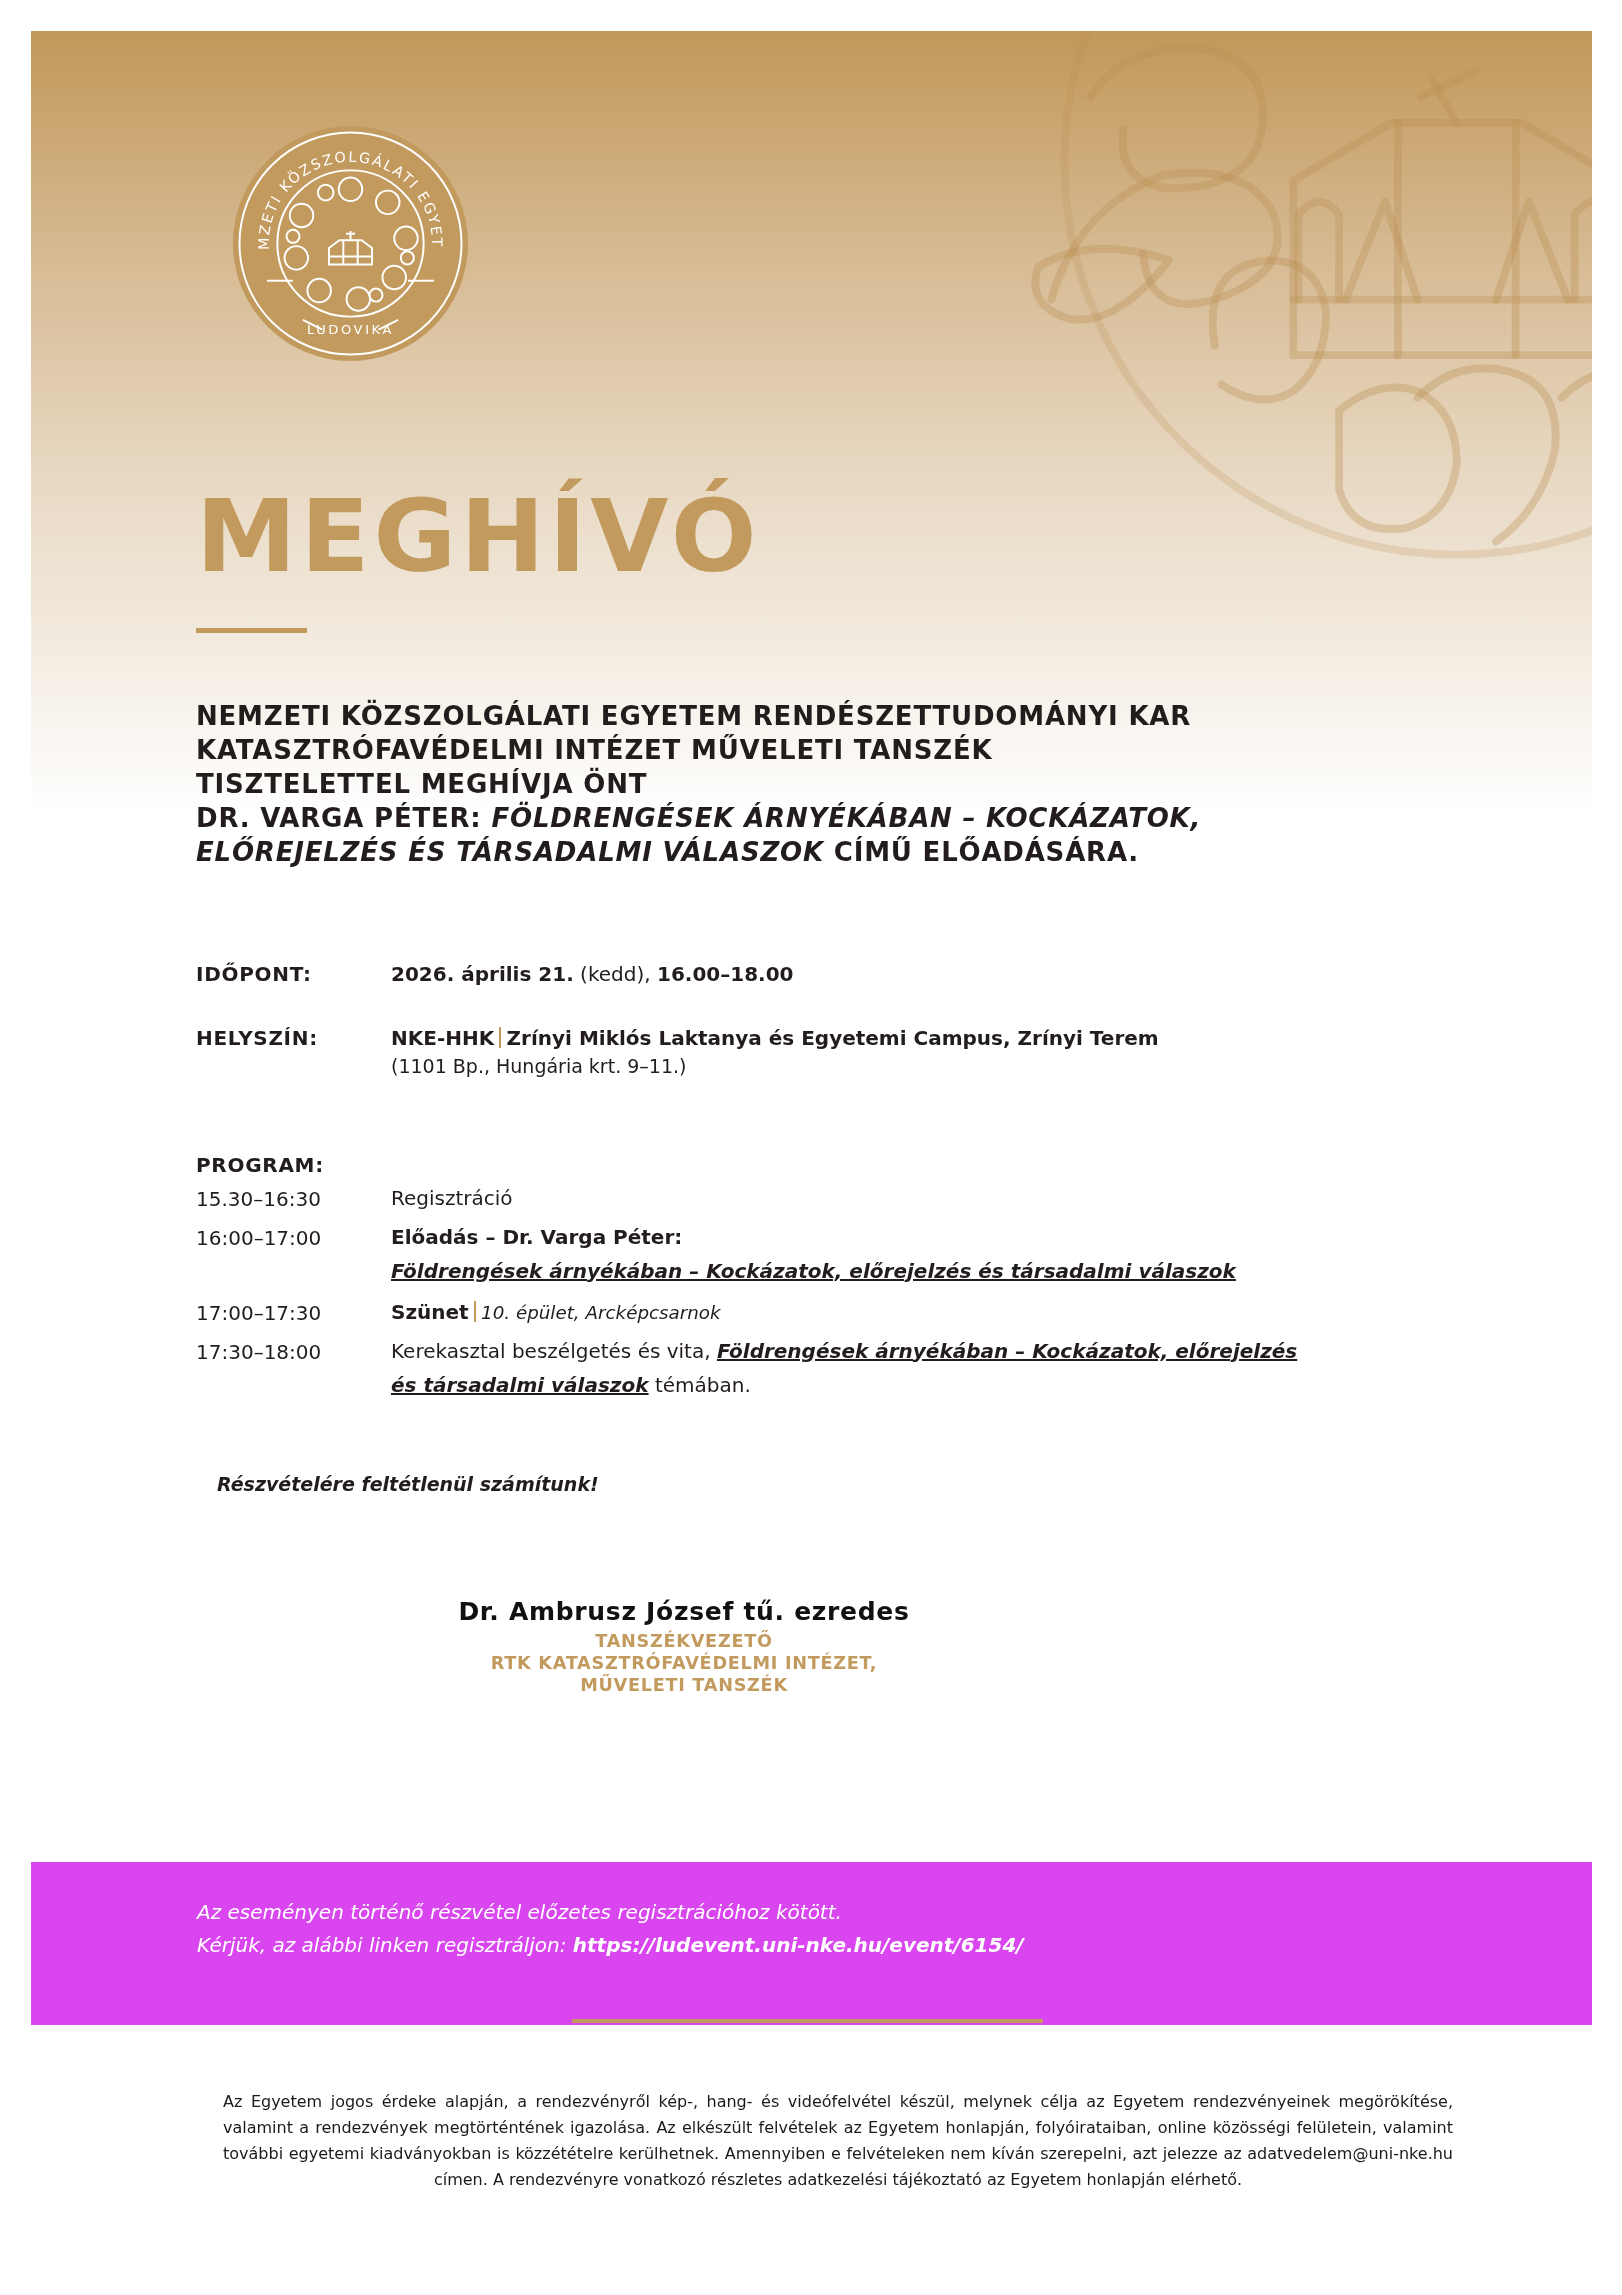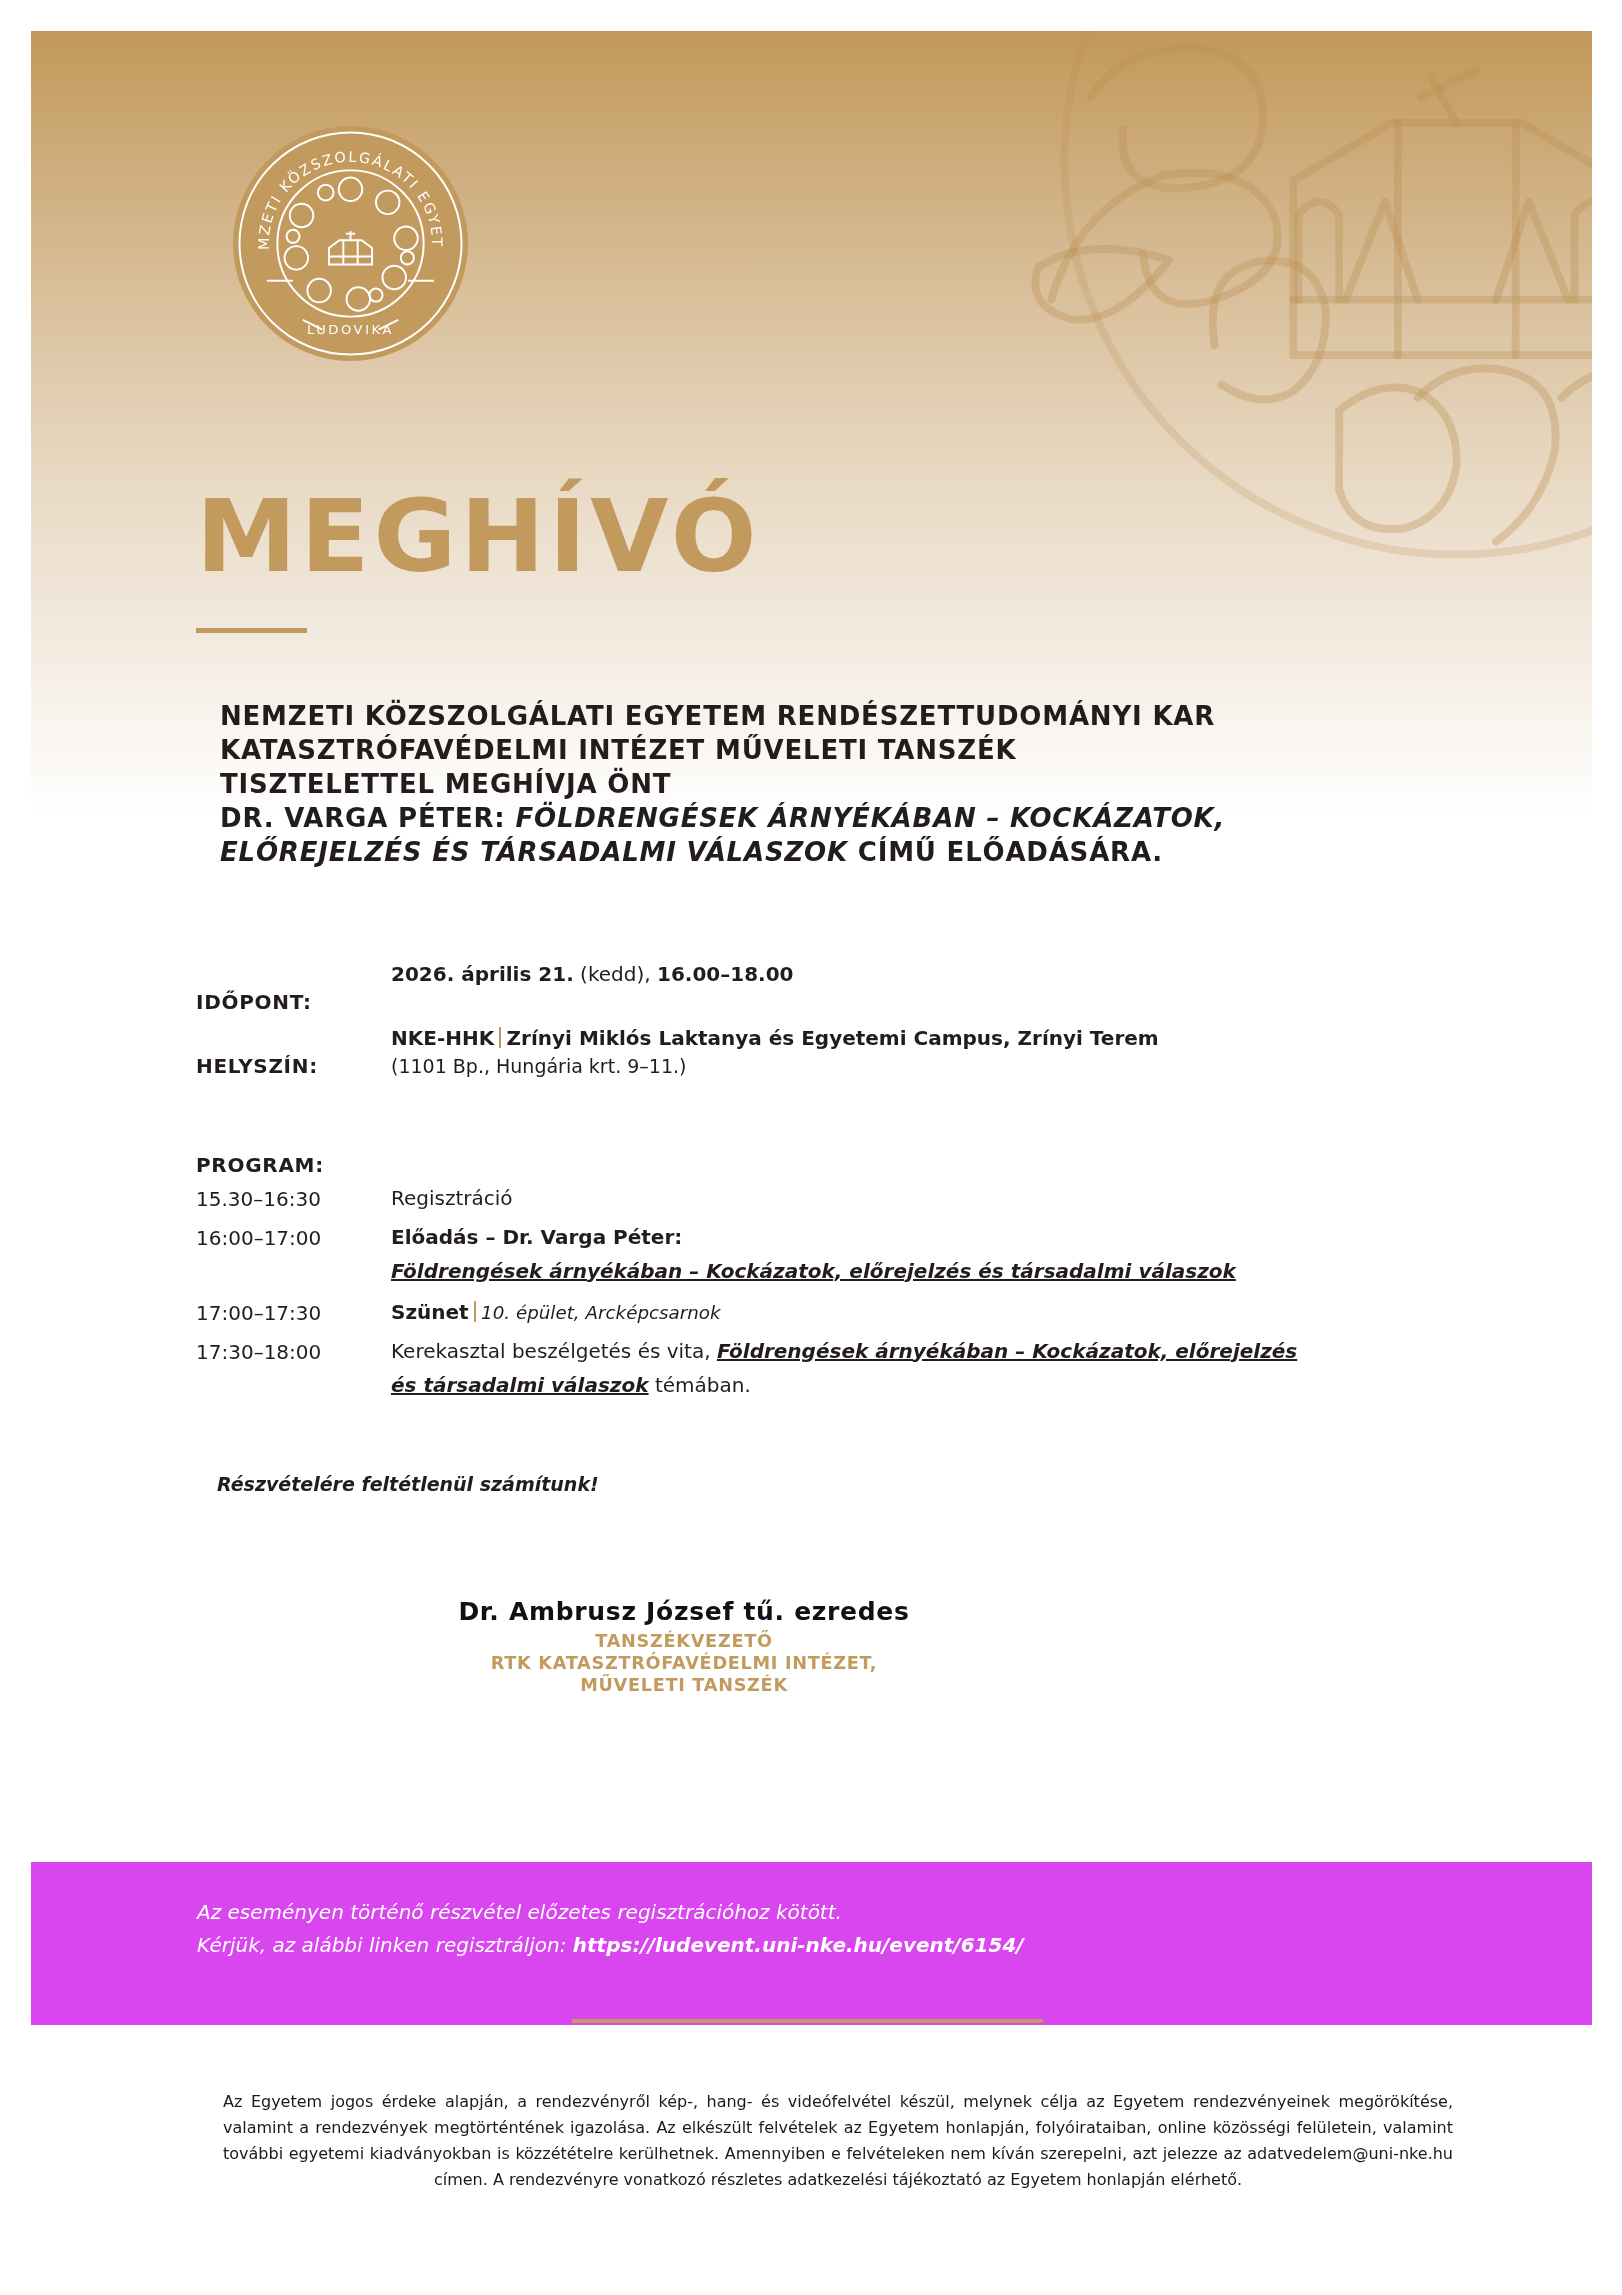--- a/index.html
+++ b/index.html
@@ -21,26 +21,26 @@
       font-size: 99px; letter-spacing: 3.9px; color: #c39a5e; line-height: 1;
       transform: scaleX(1.02); transform-origin: left;
     }
     .title-rule { position: absolute; left: 196px; top: 628px; width: 111px; height: 4.6px; background: #c39a5e; }
 
     .intro { position: absolute; left: 196px; top: 699px; width: 1243px; }
     .intro .line {
       font-family: "DejaVu Sans", sans-serif; font-size: 26px; line-height: 34px;
       letter-spacing: 0.8px; color: #221c1d; white-space: nowrap; font-weight: normal;
     }
-    .intro .b { font-weight: bold; margin-left: 24px; }
+    .intro .b { font-weight: bold; }
     .intro .i { font-style: italic; font-weight: bold; }
 
     .details { position: absolute; left: 196px; top: 962px; width: 1243px; }
     .drow { position: relative; height: 26px; font-family: "DejaVu Sans", sans-serif; font-size: 20px; }
-    .dlabel { position: absolute; left: 0; top: 0; font-weight: bold; letter-spacing: 0.7px; white-space: nowrap; margin-top: 28px; }
+    .dlabel { position: absolute; left: 0; top: 0; font-weight: bold; letter-spacing: 0.7px; white-space: nowrap; }
     .dval { position: absolute; left: 195px; top: 0; white-space: nowrap; }
     .bold { font-weight: bold; }
     .light { font-weight: normal; }
     .sep { display: inline-block; width: 2px; height: 21px; background: #c39a5e; vertical-align: -3.3px; margin: 0 5.2px; }
     .addr { position: absolute; left: 195px; top: 29px; font-size: 19px; white-space: nowrap; }
 
     .program { position: absolute; left: 196px; top: 1153px; width: 1243px; font-family: "DejaVu Sans", sans-serif; font-size: 20px; }
     .program-label { position: absolute; left: 0; top: 0; font-weight: bold; letter-spacing: 0.7px; }
     .prow { position: absolute; left: 0; width: 1243px; }
     .ptime { position: absolute; left: 0; top: 0; white-space: nowrap; }

